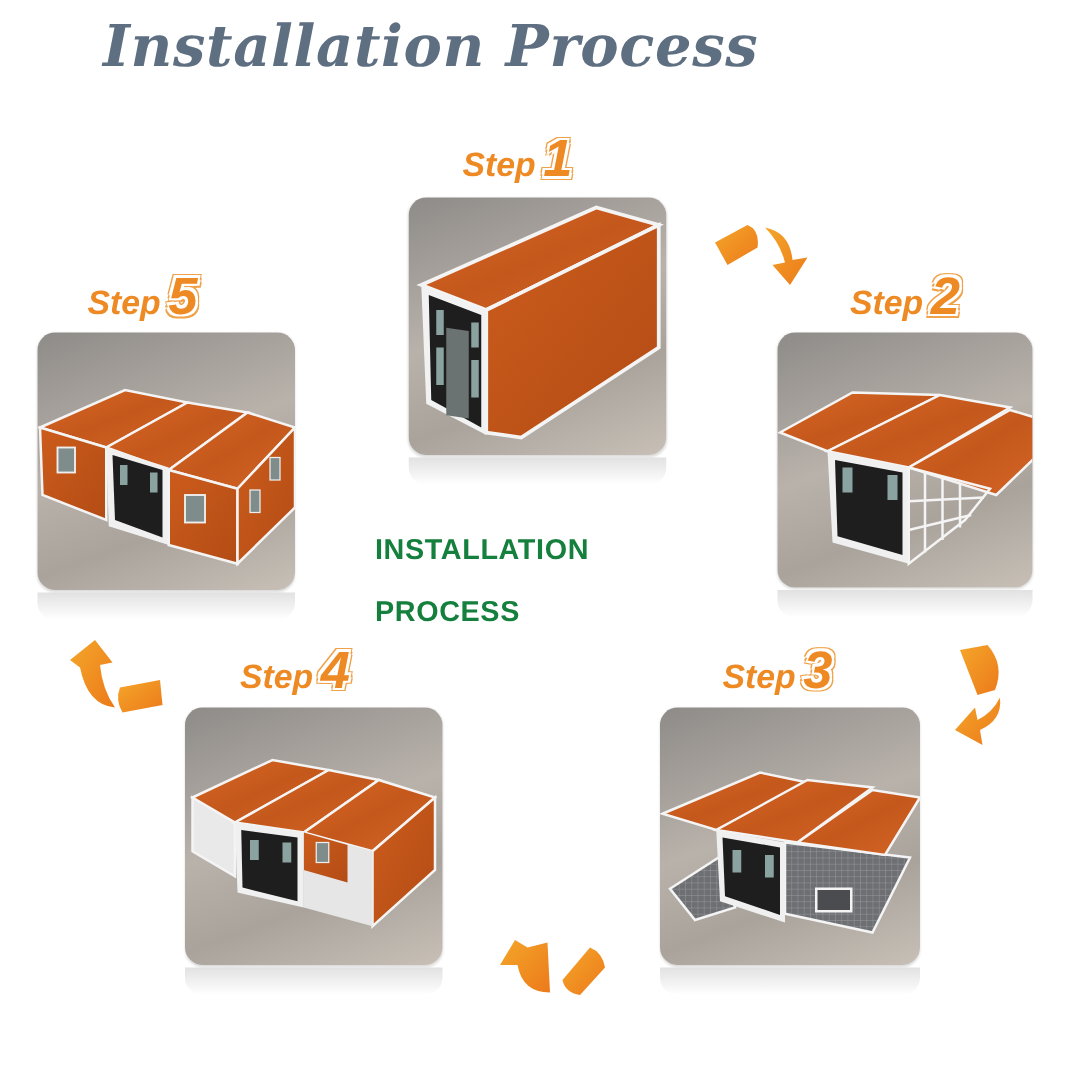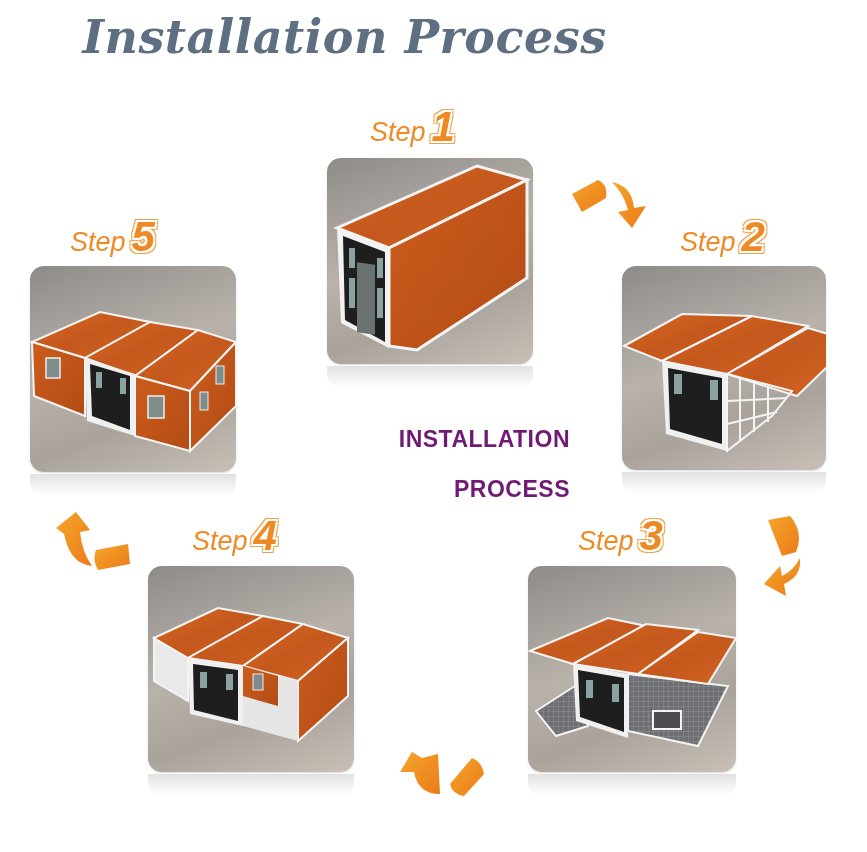--- a/index.html
+++ b/index.html
@@ -4,21 +4,21 @@
 <style>
   html, body { margin:0; padding:0; background:#ffffff; }
   body { width:867px; height:852px; position:relative; overflow:hidden; font-family:"Liberation Sans", sans-serif; }
   .title {
     position:absolute; left:0; top:10px; width:689px; text-align:center;
     font-family:"DejaVu Serif", serif; font-weight:bold; font-style:italic;
     font-size:46px; color:#5f6f82; letter-spacing:0.5px;
   }
   .step-label { position:absolute; display:flex; align-items:flex-end; gap:6px; }
   .step-word {
-    font-family:"Liberation Sans", sans-serif; font-weight:normal; font-style:italic;
+    font-family:"Liberation Sans", sans-serif; font-weight:bold; font-style:italic;
     font-size:27px; color:#ee8a24; line-height:1;
   }
   .step-num {
     font-family:"Liberation Sans", sans-serif; font-weight:bold; font-style:italic;
     font-size:42px; line-height:0.9; color:#ee8a24;
     -webkit-text-stroke: 0px;
     text-shadow:
       -2px -2px 0 #fff, 2px -2px 0 #fff, -2px 2px 0 #fff, 2px 2px 0 #fff,
       -3px 0 0 #f0a24a, 3px 0 0 #f0a24a, 0 -3px 0 #f0a24a, 0 3px 0 #f0a24a,
       -3px -3px 0 #f0a24a, 3px -3px 0 #f0a24a, -3px 3px 0 #f0a24a, 3px 3px 0 #f0a24a;
@@ -27,23 +27,23 @@
     position:absolute; border-radius:14px; overflow:hidden;
     background: linear-gradient(160deg, #8e8b88 0%, #b9b2ab 45%, #a9a39c 70%, #c8c0b7 100%);
     box-shadow: 0 1px 2px rgba(0,0,0,0.15);
   }
   .reflection {
     position:absolute; border-radius:0 0 14px 14px;
     background: linear-gradient(to bottom, rgba(190,190,190,0.45), rgba(255,255,255,0));
   }
   .card svg { position:absolute; left:0; top:0; width:100%; height:100%; }
   .center-text {
-    position:absolute; left:300px; width:270px; text-align:right;
+    position:absolute; left:300px; width:270px; text-align:left;
     font-family:"Liberation Sans", sans-serif; font-weight:bold;
-    font-size:23px; color:#701a75; line-height:42px; letter-spacing:0.5px;
+    font-size:23px; color:#15803d; line-height:42px; letter-spacing:0.5px;
   }
   .arrow { position:absolute; }
 </style>
 </head>
 <body>
 
 <svg width="0" height="0" style="position:absolute">
   <defs>
     <linearGradient id="roofGrad" x1="0" y1="0" x2="1" y2="1">
       <stop offset="0" stop-color="#d86a26"></stop>

